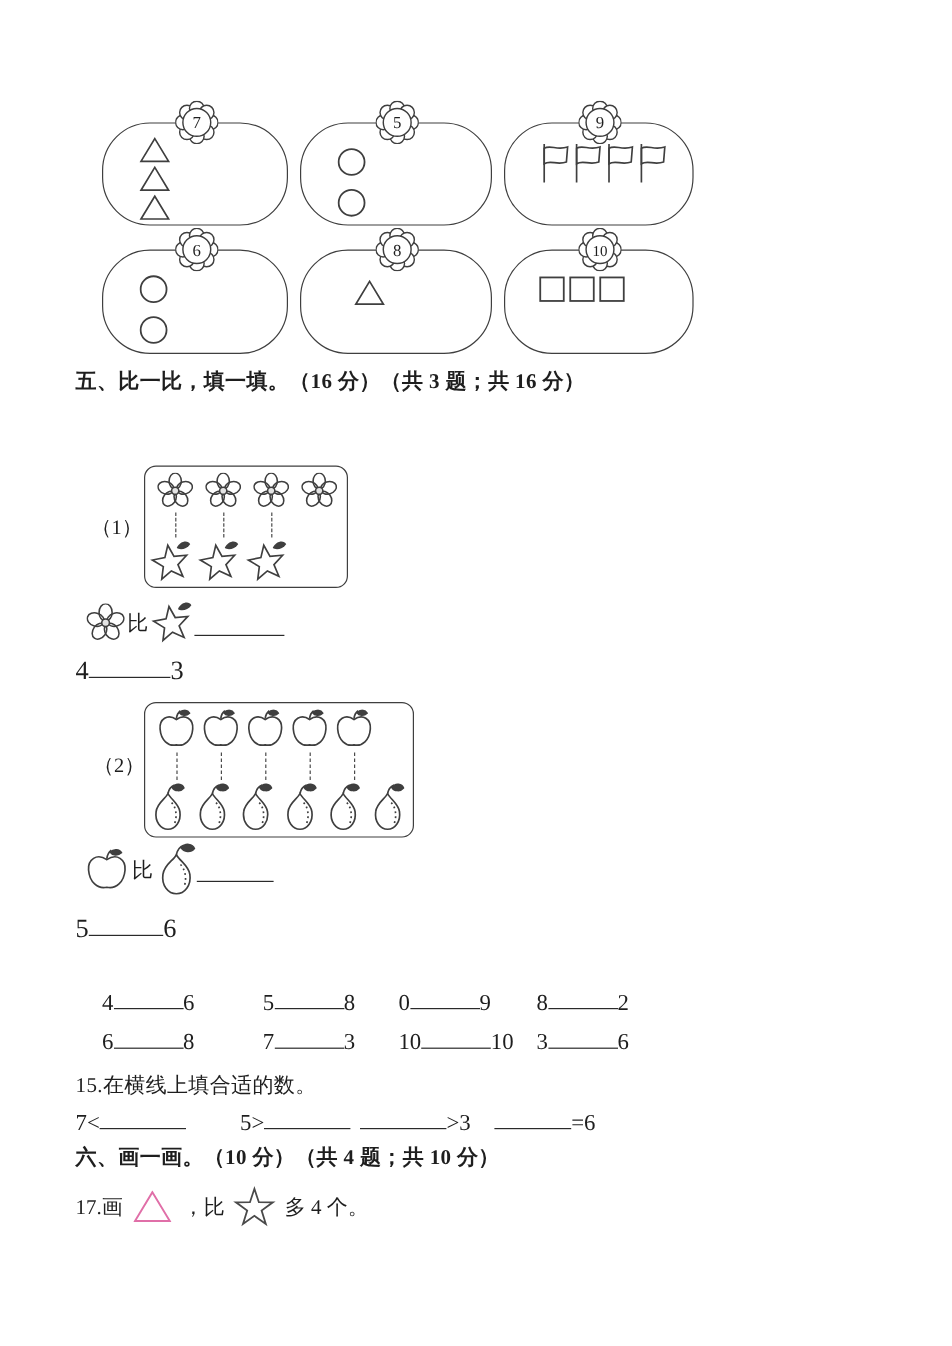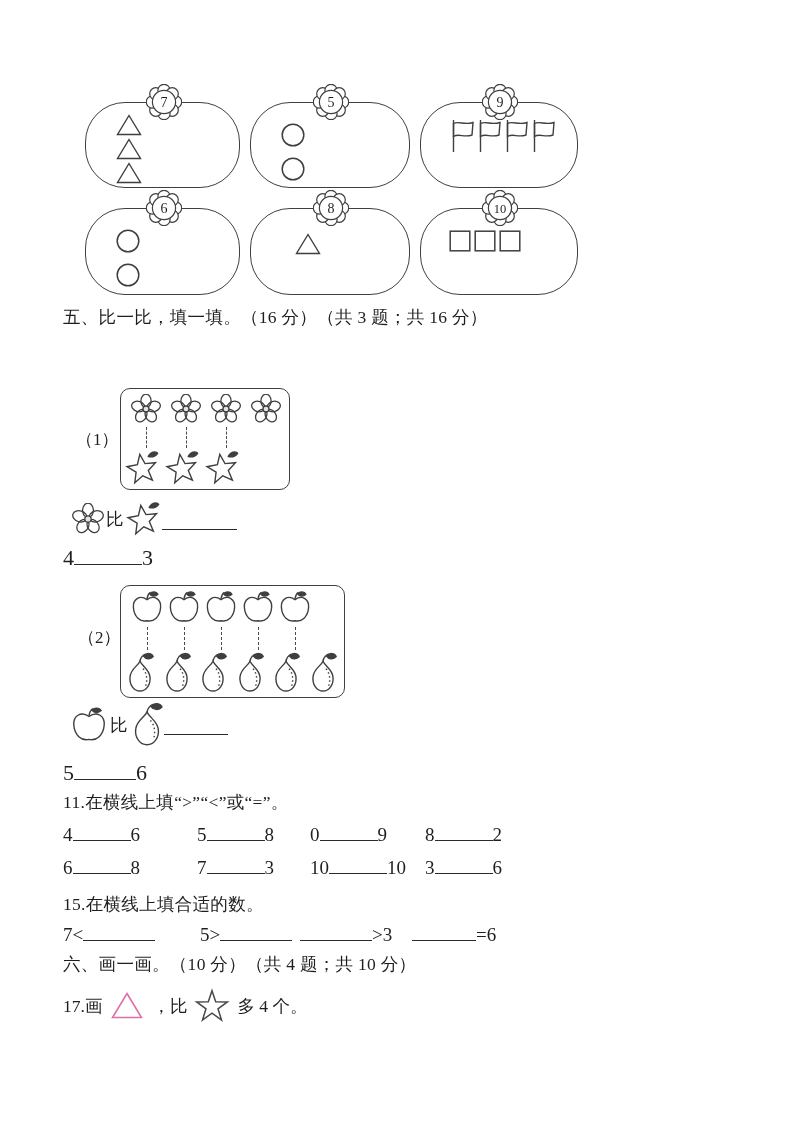--- a/index.html
+++ b/index.html
@@ -5,29 +5,29 @@
   * { margin:0; padding:0; box-sizing:border-box; }
   html,body { background:#fff; }
   .page {
     position:relative; width:793px; height:1122px; background:#ffffff;
     font-family:"Liberation Serif","DejaVu Serif",serif; color:#1e1e1e; overflow:hidden;
   }
   .cbox { position:absolute; border:1.6px solid #3f3f3f; border-radius:40px; background:#fff; }
   .badge { position:absolute; line-height:0; }
   .shape { position:absolute; line-height:0; }
   .line  { position:absolute; font-size:17.5px; white-space:nowrap; letter-spacing:0.3px; }
-  .sec   { font-weight:normal; }
+  .sec   { font-weight:bold; }
   .plabel{ position:absolute; font-size:17px; }
   .cmp-box { position:absolute; border:1.7px solid #3f3f3f; border-radius:10px; background:#fff; }
   .conn  { position:absolute; border-left:1.7px dashed #4a4a4a; width:0; }
   .icon-line { position:absolute; display:flex; align-items:center; font-size:17.5px; }
   .icon-line .ic { line-height:0; display:inline-block; }
   .blank { display:inline-block; border-bottom:1.3px solid #2a2a2a; height:1.02em; vertical-align:baseline; }
   .num-line { position:absolute; font-size:22px; white-space:nowrap; }
-  .rows { position:absolute; font-size:19px; }
+  .rows { position:absolute; font-size:19px;margin-left:22px; }
   .nrow { display:grid; grid-template-columns:134px 113px 115px auto; height:33px; align-items:baseline; }
   .frow { position:absolute; display:grid; grid-template-columns:137px 100px 112px auto; font-size:19px; align-items:baseline; }
   .zh { margin:0 2px; }
 </style>
 </head>
 <body>
 
 <div class="page">
 
   <div id="boxGrid">
@@ -375,21 +375,20 @@
             <path d="M21.08,4.6000000000000005 C24.48,0 30.6,1.38 31.959999999999997,5.06 C28.9,8.74 23.12,7.82 21.08,4.6000000000000005 Z" fill="#3f3f3f"></path>
             <path d="M20.4,18.400000000000002 C24.82,23 25.84,31.28 23.12,37.72" stroke-dasharray="1.5 2.6"></path>
           </g>
         </svg></span>
     <span class="blank" style="width:64px;align-self:flex-end;margin-bottom:13px"></span>
   </div>
   <div class="num-line" style="left:63px;top:758px">
     <span>5</span><span class="blank" style="width:62px"></span><span>6</span>
   </div>
 
-  <div class="line" style="left:63px;top:790px">11.在横线上填“&gt;”“&lt;”或“=”。</div>
   <div class="rows" id="q11rows" style="left:63px;top:822px">
       <div class="nrow">
         <span><span>4</span><span class="blank" style="width:58px"></span><span>6</span></span>
         <span><span>5</span><span class="blank" style="width:58px"></span><span>8</span></span>
         <span><span>0</span><span class="blank" style="width:58px"></span><span>9</span></span>
         <span><span>8</span><span class="blank" style="width:58px"></span><span>2</span></span>
       </div>
       <div class="nrow">
         <span><span>6</span><span class="blank" style="width:58px"></span><span>8</span></span>
         <span><span>7</span><span class="blank" style="width:58px"></span><span>3</span></span>

